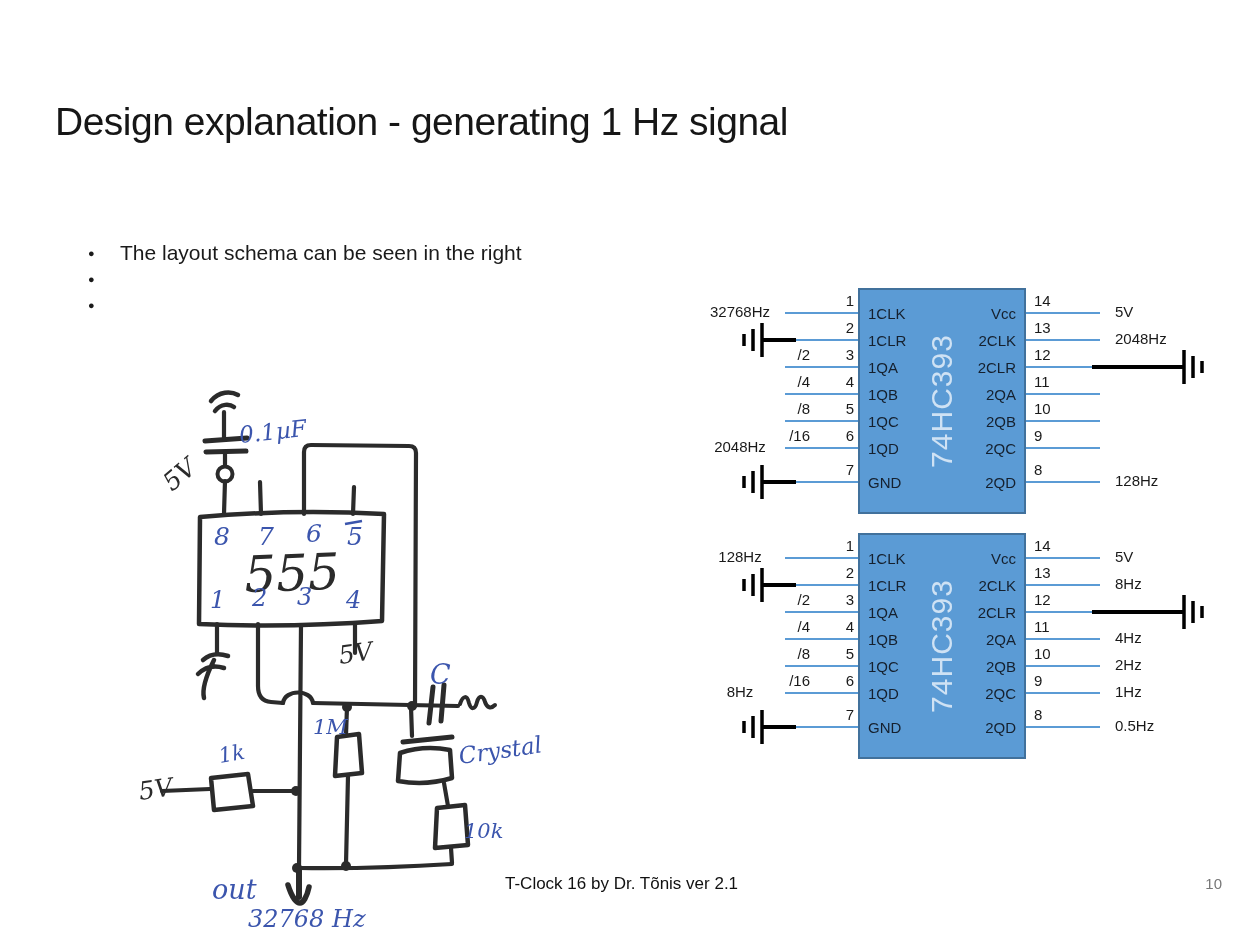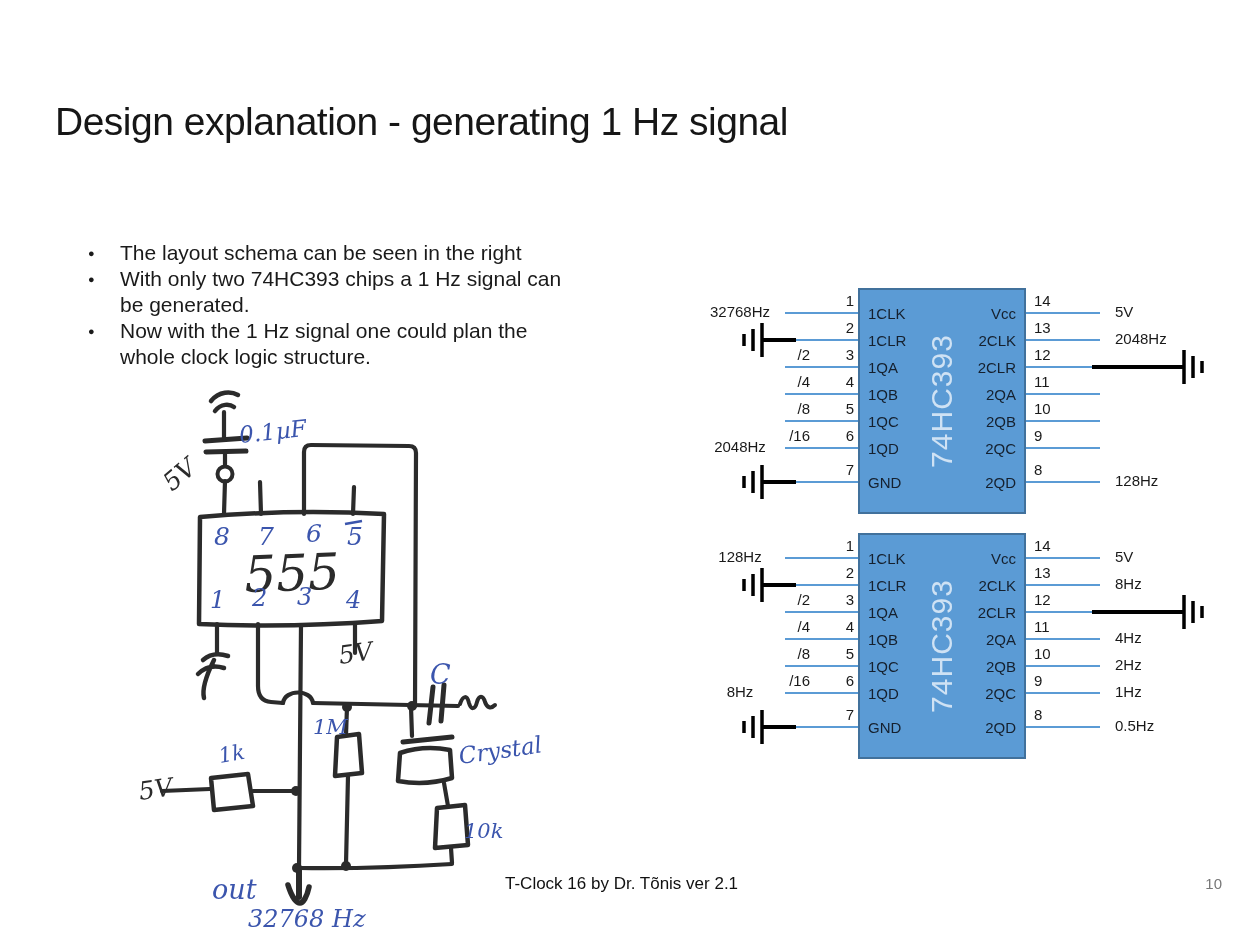--- a/index.html
+++ b/index.html
@@ -39,27 +39,23 @@
 
   <div class="title">Design explanation - generating 1 Hz signal</div>
 
   <div class="bullets">
     <div class="bullet-row">
       <div class="bullet-marker">●</div>
       <div class="bullet-text">The layout schema can be seen in the right</div>
     </div>
     <div class="bullet-row">
       <div class="bullet-marker">●</div>
-      <div class="bullet-text">With only two 74HC393 chips a 1 Hz signal can
-be generated.</div>
     </div>
     <div class="bullet-row">
       <div class="bullet-marker">●</div>
-      <div class="bullet-text">Now with the 1 Hz signal one could plan the
-whole clock logic structure.</div>
     </div>
   </div>
 
   <div class="chip-diagram" style="left:700px;top:283px;">
       <div class="chip-body" style="left: 158px; top: 5px; width: 168px; height: 226px;"></div>
       <div class="chip-vlabel-wrap" style="left: 158px; top: 5px; width: 168px; height: 226px;">
         <span class="chip-vlabel">74HC393</span>
       </div>
       <div class="pin-line" style="left: 85px; top: 29px; width: 73px;"></div>
       <div class="pin-num pin-num-left" style="left: 118px; top: 9px; width: 36px;">1</div>

